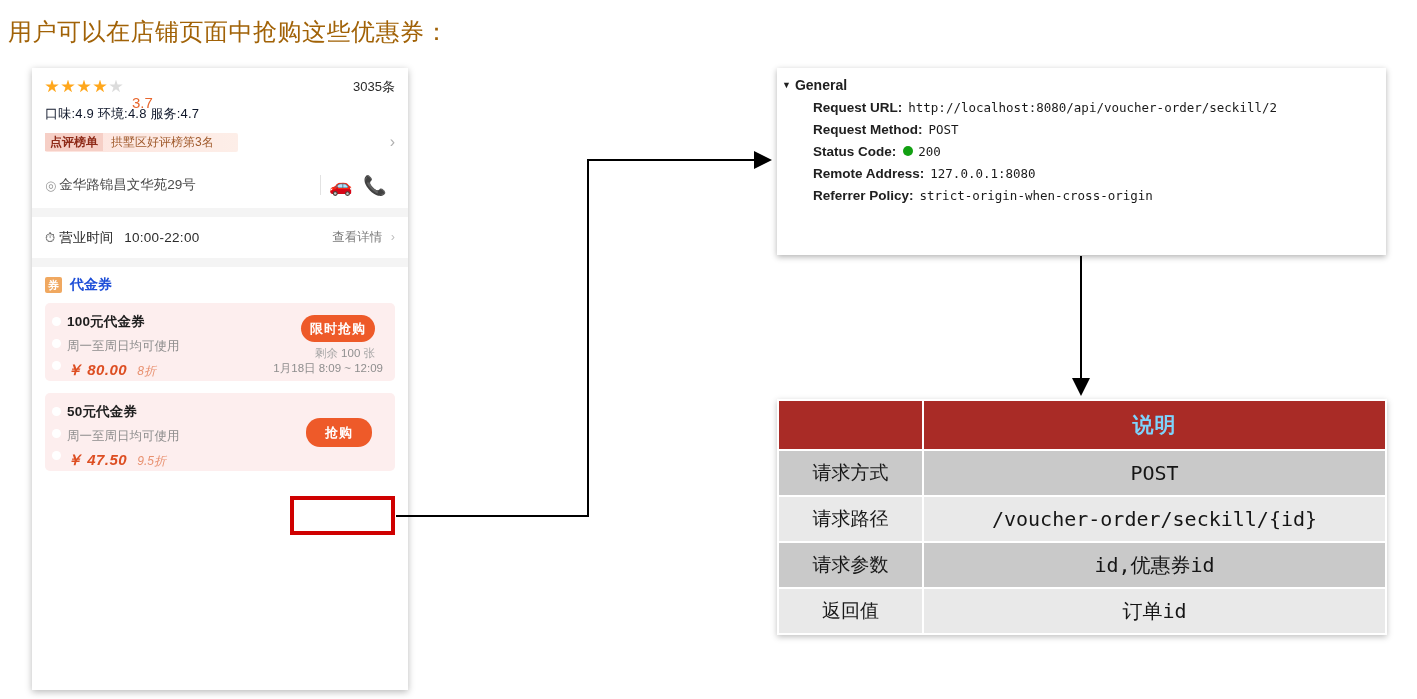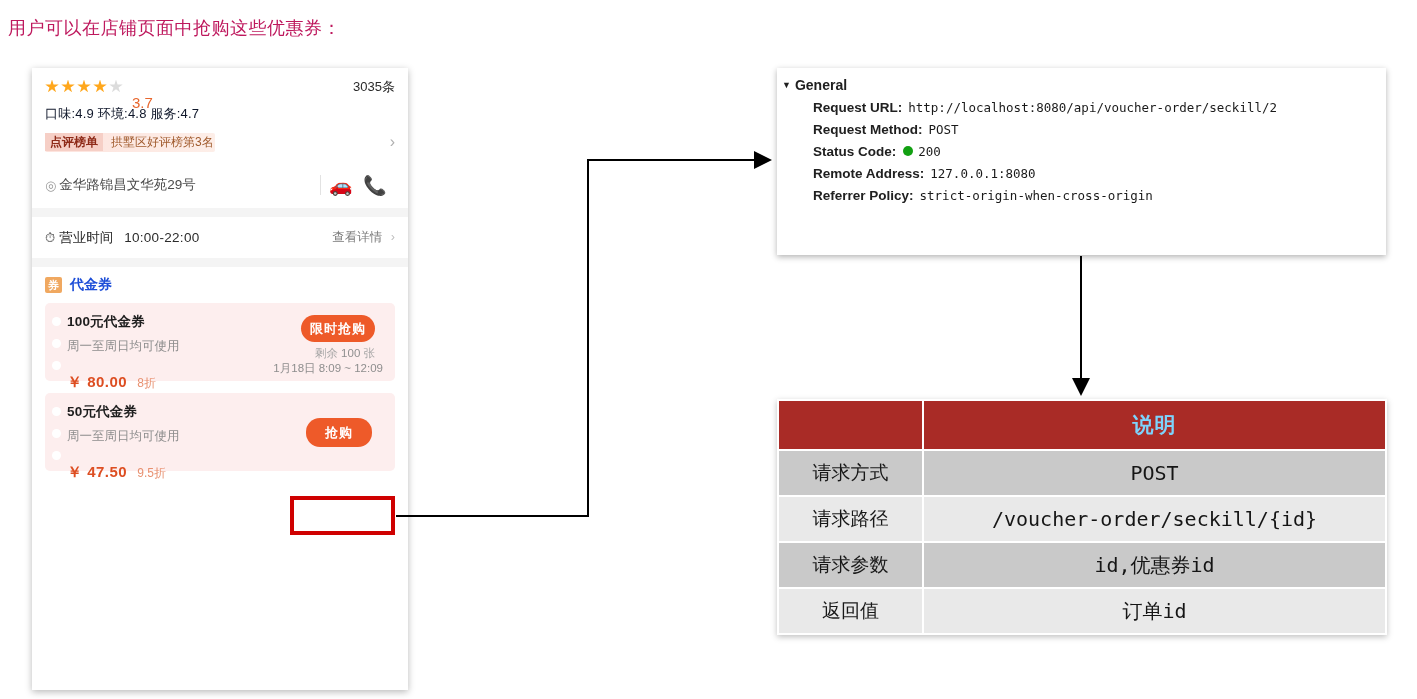--- a/index.html
+++ b/index.html
@@ -13,22 +13,22 @@
     position: relative;
     font-family: "Liberation Sans", "DejaVu Sans", sans-serif;
     overflow: hidden;
   }
 
   
   #page-heading {
     position: absolute;
     left: 8px;
     top: 16px;
-    font-size: 18px;
-    color: #be185d;
+    font-size: 24px;
+    color: #a16207;
     letter-spacing: 0.5px;
     white-space: nowrap;
   }
 
   
   #shop-card {
     position: absolute;
     left: 32px;
     top: 68px;
     width: 376px;
@@ -85,21 +85,21 @@
     align-items: center;
     margin-top: 9px;
     height: 20px;
   }
   .rank-pill {
     display: flex;
     align-items: center;
     background: linear-gradient(to right, #fde3dd, #fdeee8);
     height: 19px;
     border-radius: 2px;
-    padding-right: 1px;
+    padding-right: 24px;
   }
   .rank-tag {
     background: #f6cfc6;
     color: #8e2a18;
     font-size: 12px;
     font-weight: bold;
     padding: 2px 5px;
     line-height: 14px;
   }
   .rank-text {
@@ -237,21 +237,21 @@
   .coupon .punch.p3 { top: 58px; }
 
   .coupon-title {
     font-size: 13.5px; font-weight: bold; color: #1d1d1d;
     letter-spacing: 0.2px;
   }
   .coupon-sub {
     font-size: 12.5px; color: #8d8d8d; margin-top: 7px;
   }
   .coupon-price-row {
-    display: flex; align-items: baseline; margin-top: 18px;
+    display: flex; align-items: baseline; margin-top: 6px; font-style: italic;
   }
   .coupon-price {
     color: #dd4e22; font-size: 15px; font-weight: bold; letter-spacing: 0.5px;
   }
   .coupon-discount { color: #e8906f; font-size: 12px; margin-left: 10px; }
 
   .buy-btn {
     position: absolute;
     background: #ee5a29;
     color: #ffffff;

